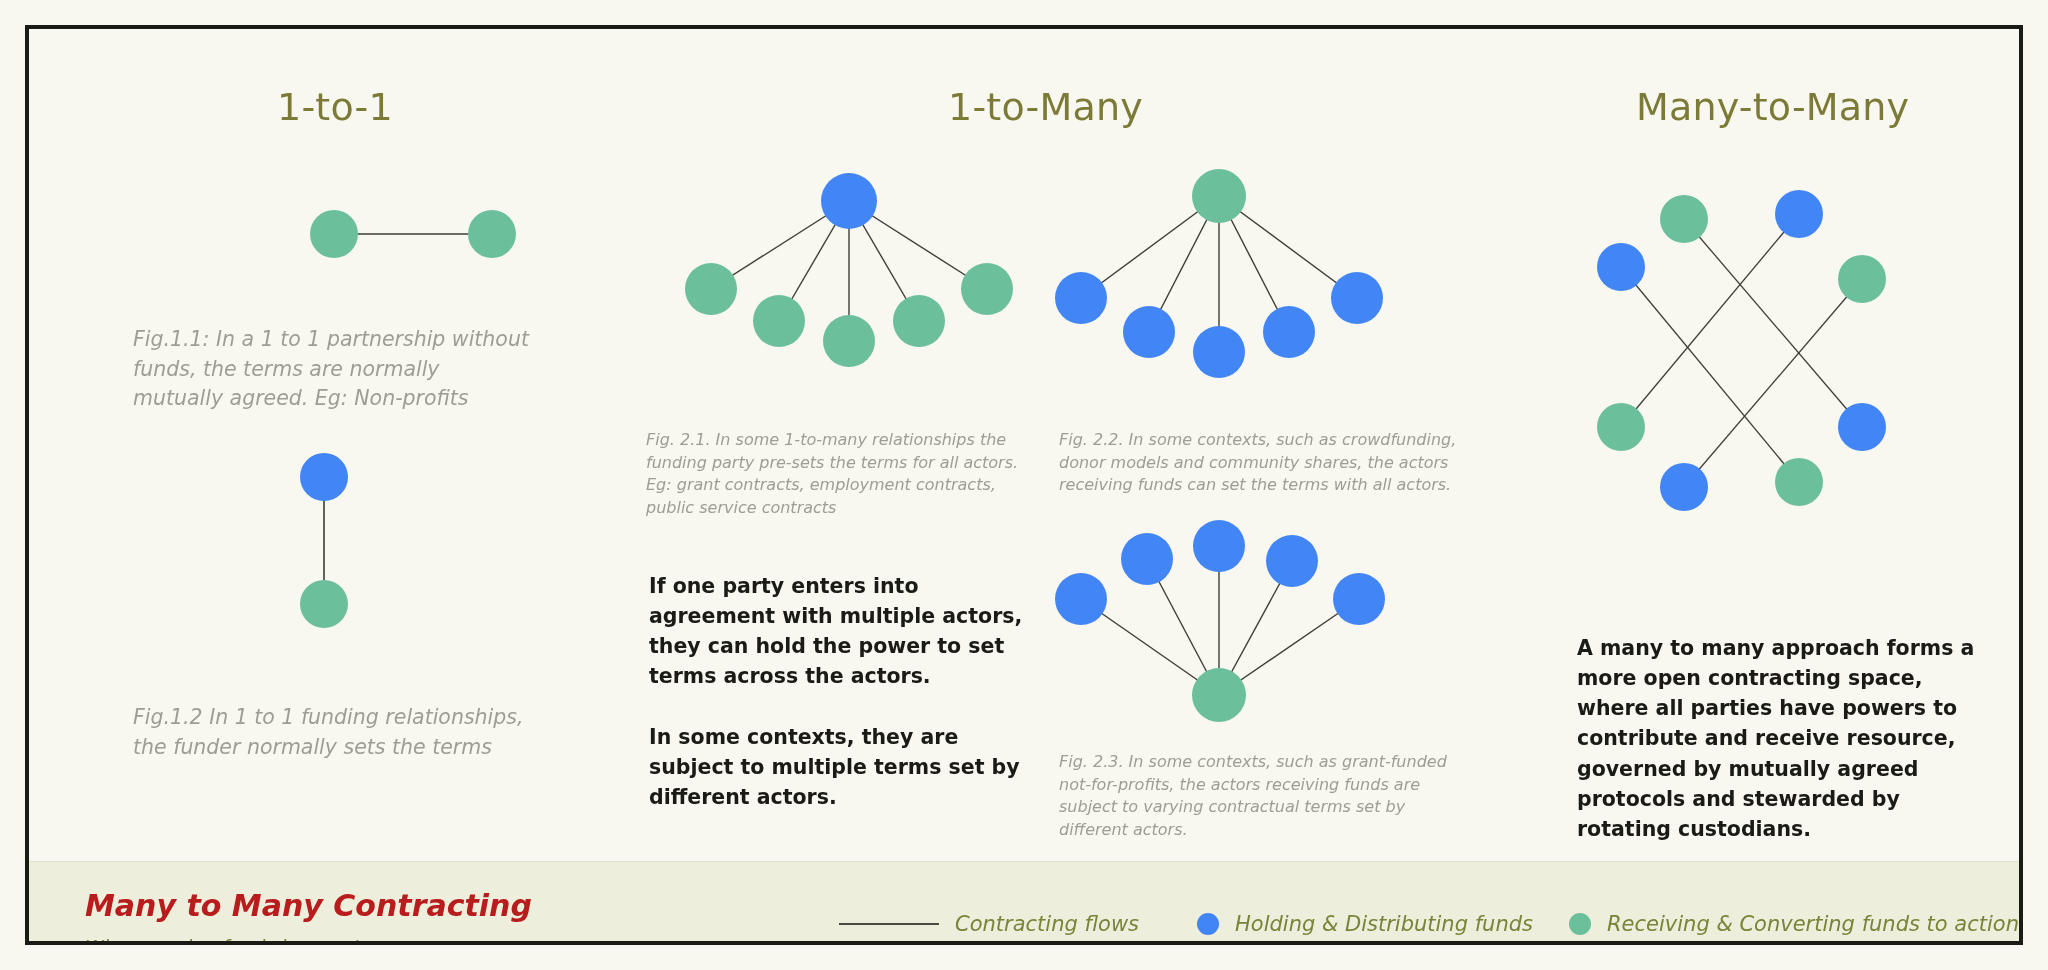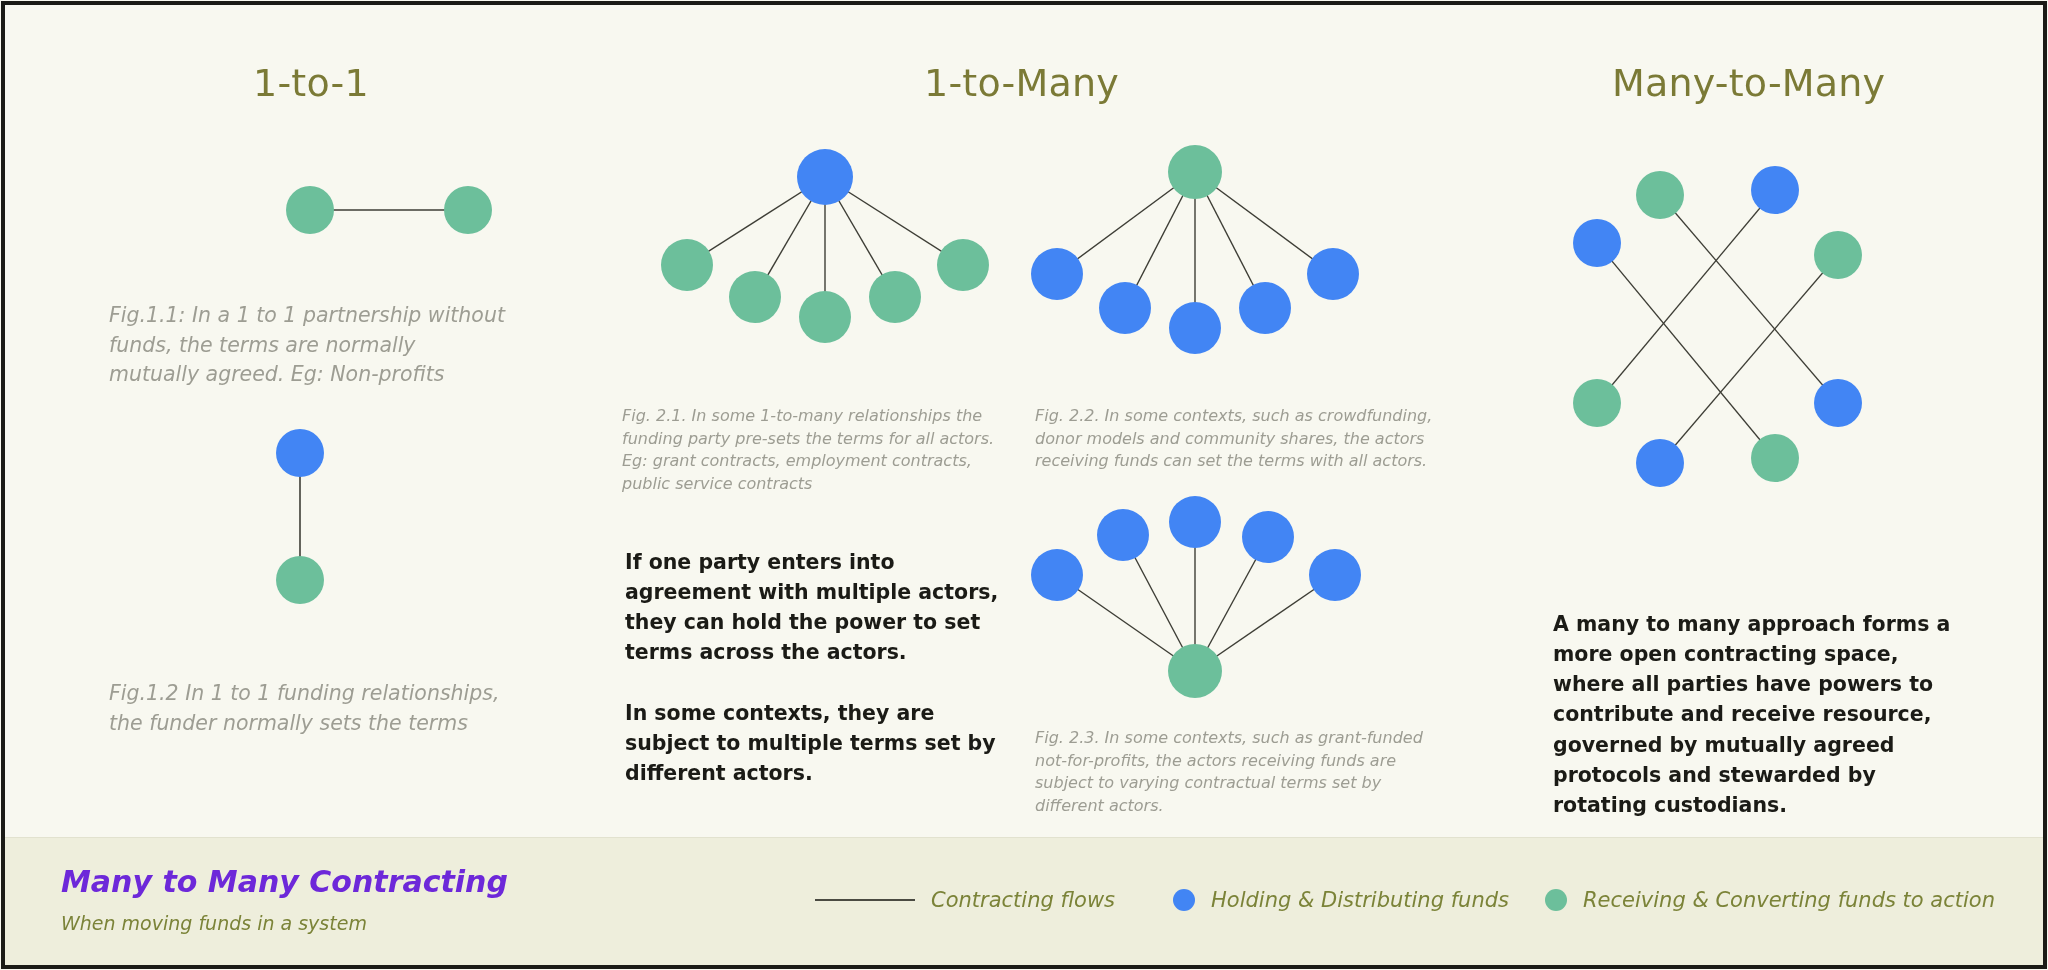--- a/index.html
+++ b/index.html
@@ -14,21 +14,21 @@
     overflow: hidden;
   }
 
   #poster {
     position: absolute;
     left: 0; top: 0;
     width: 2048px;
     height: 970px;
     background: #f8f8f0;
     box-sizing: border-box;
-    padding: 1px;
+    padding: 25px;
   }
   #frame {
     position: relative;
     width: 100%;
     height: 100%;
     border: 4px solid #1b1b16;
     box-sizing: border-box;
     background: #f8f8f0;
     overflow: hidden;
   }
@@ -86,21 +86,21 @@
     background: #eeeedc;
     border-top: 1px solid #e2e2cf;
   }
   .footer-title {
     position: absolute;
     left: 56px;
     top: 26px;
     font-size: 30px;
     font-style: italic;
     font-weight: 700;
-    color: #6d28d9;
+    color: #b91c1c;
     font-family: "DejaVu Sans", sans-serif;
     white-space: nowrap;
   }
   .footer-sub {
     position: absolute;
     left: 56px;
     top: 74px;
     font-size: 19px;
     font-style: italic;
     color: #7b8338;

